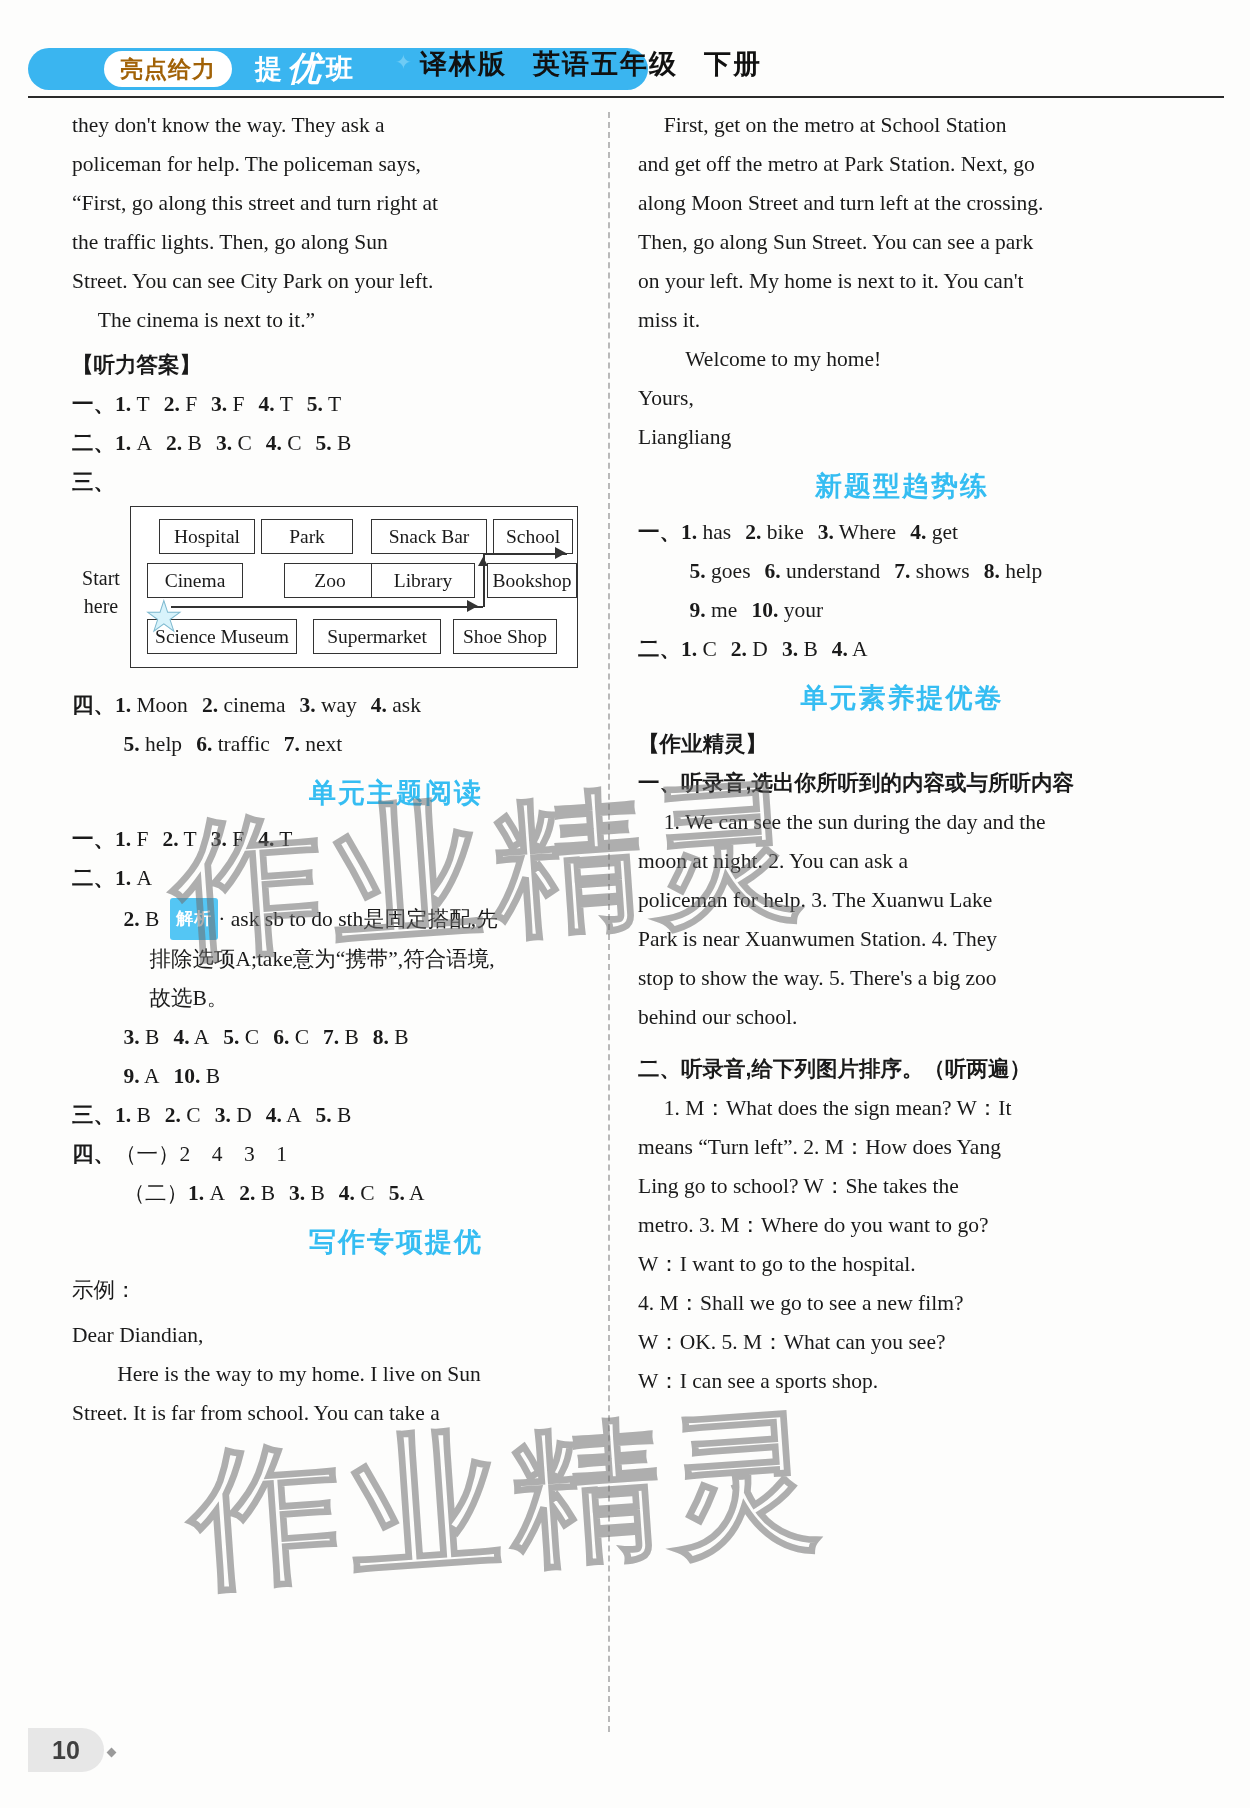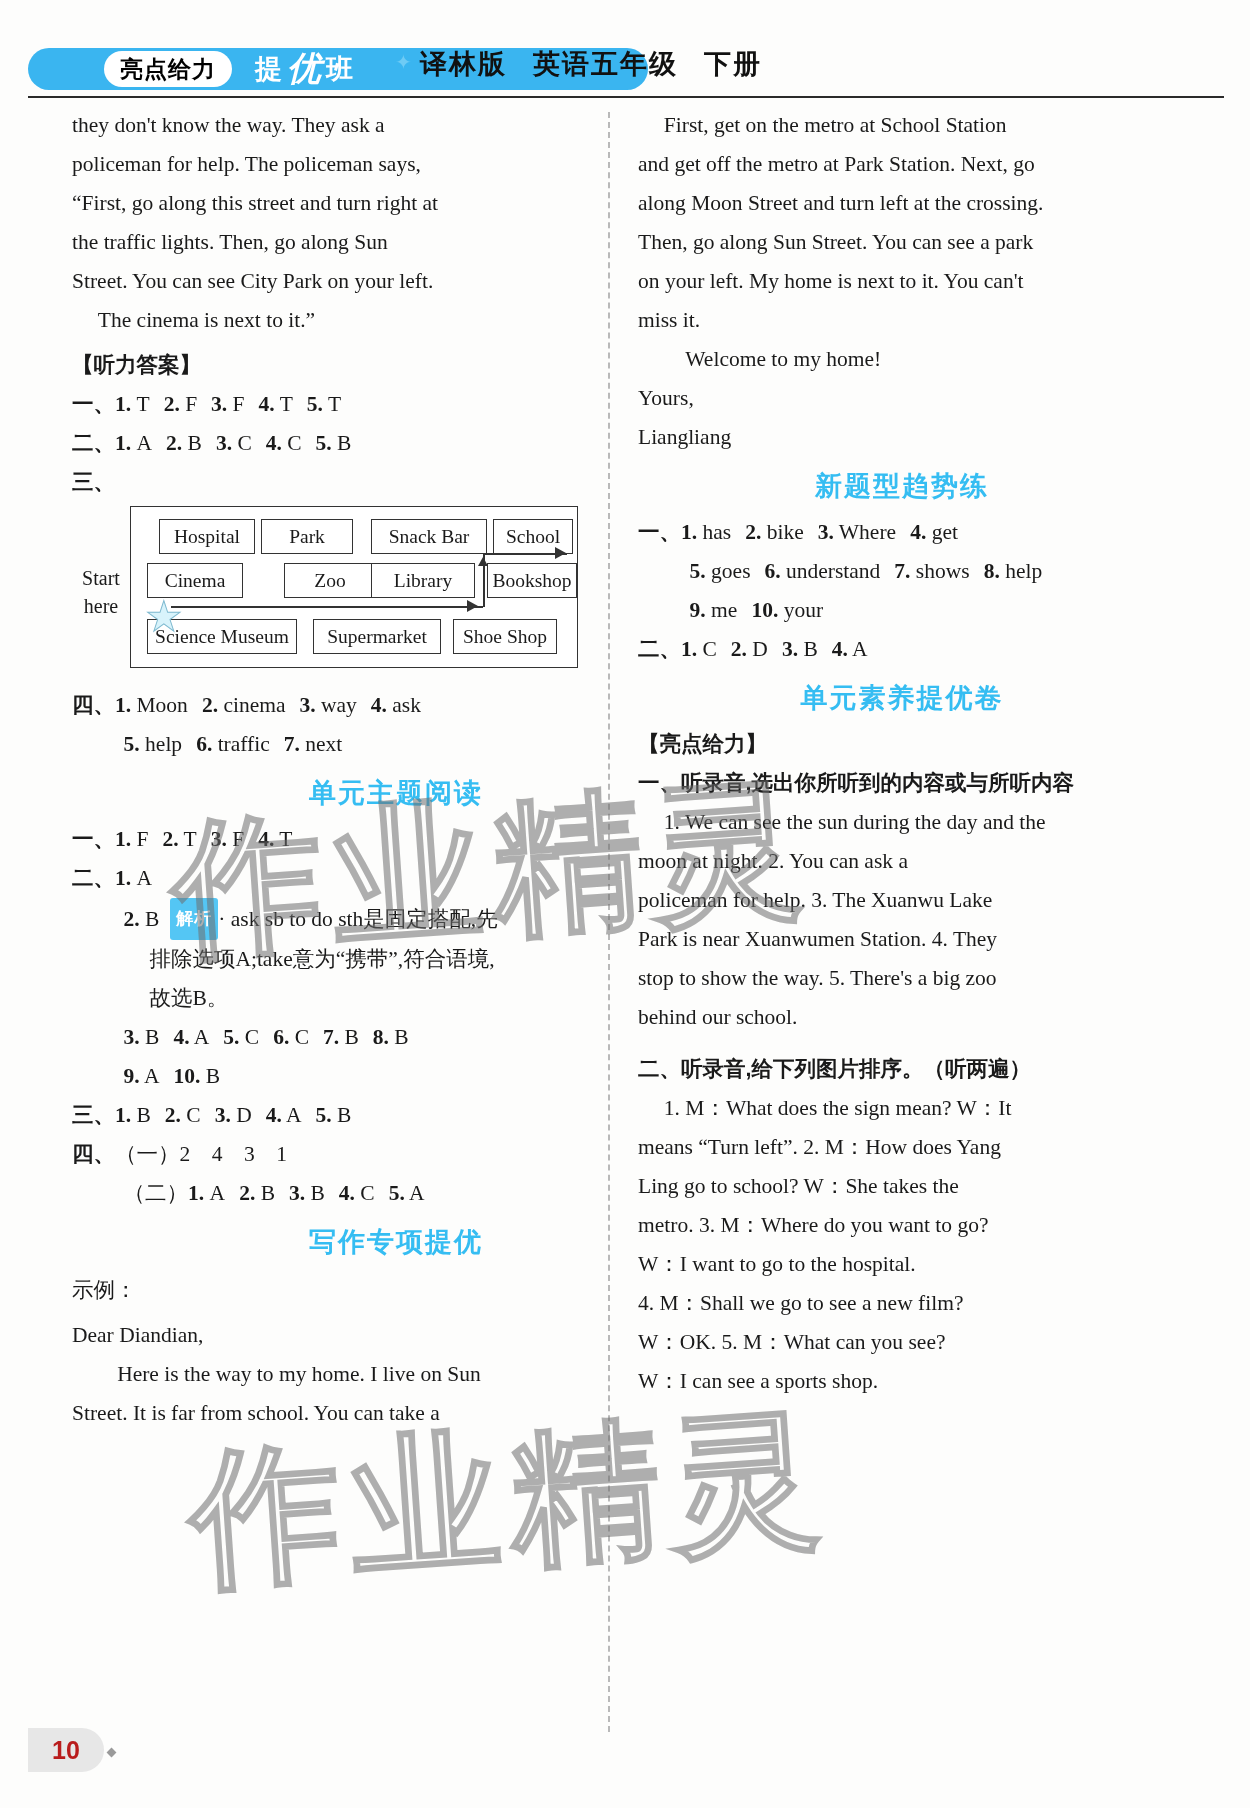--- a/index.html
+++ b/index.html
@@ -37,21 +37,21 @@
     left: 104px; top: 9px;
     height: 36px;
     padding: 0 16px;
     background: #ffffff;
     border-radius: 18px;
     display: flex;
     align-items: center;
     font-family: "Liberation Sans", "DejaVu Sans", sans-serif;
     font-weight: bold;
     font-size: 23px;
-    color: #000000;
+    color: #a16207;
     letter-spacing: 1px;
   }
   .hdr-brand {
     position: absolute;
     left: 255px; top: 7px;
     height: 40px;
     display: flex;
     align-items: center;
     font-family: "Liberation Sans", "DejaVu Sans", sans-serif;
     font-weight: bold;
@@ -208,21 +208,21 @@
     left: 28px; bottom: 36px;
     width: 76px; height: 44px;
     background: #e7e7e7;
     border-radius: 0 22px 22px 0;
     display: flex;
     align-items: center;
     justify-content: center;
     font-family: "Liberation Sans", "DejaVu Sans", sans-serif;
     font-weight: bold;
     font-size: 25px;
-    color: #b91c1c;
+    color: #404040;
   }
   #pagedot {
     position: absolute;
     left: 108px; bottom: 52px;
     width: 7px; height: 7px;
     background: #9a9a9a;
     transform: rotate(45deg);
   }
 
   
@@ -399,21 +399,21 @@
     </div>
     <div class="ans" style="padding-left:2.4em">
       <span class="idx">9.</span> <span>me</span><span class="sp"></span><span class="idx">10.</span> <span>your</span>
     </div>
     <div class="ans">
       <span class="cn">二、</span><span class="idx">1.</span> <span>C</span><span class="sp"></span><span class="idx">2.</span> <span>D</span><span class="sp"></span><span class="idx">3.</span> <span>B</span><span class="sp"></span><span class="idx">4.</span> <span>A</span>
     </div>
 
     <div class="banner">单元素养提优卷</div>
 
-    <div class="line cn">【亮点给力】</div>
+    <div class="line cn">【作业精灵】</div>
 
     <div class="ans cn">一、听录音,选出你所听到的内容或与所听内容</div>
 
     <div class="para" style="text-indent:1.2em">1.  We can see the sun during the day and the</div>
     <div class="para">moon  at  night.     2.     You  can  ask  a</div>
     <div class="para">policeman  for  help.    3.  The  Xuanwu  Lake</div>
     <div class="para">Park is near Xuanwumen Station.    4.  They</div>
     <div class="para">stop  to  show  the  way.    5.  There's  a  big  zoo</div>
     <div class="para">behind our school.</div>
 

